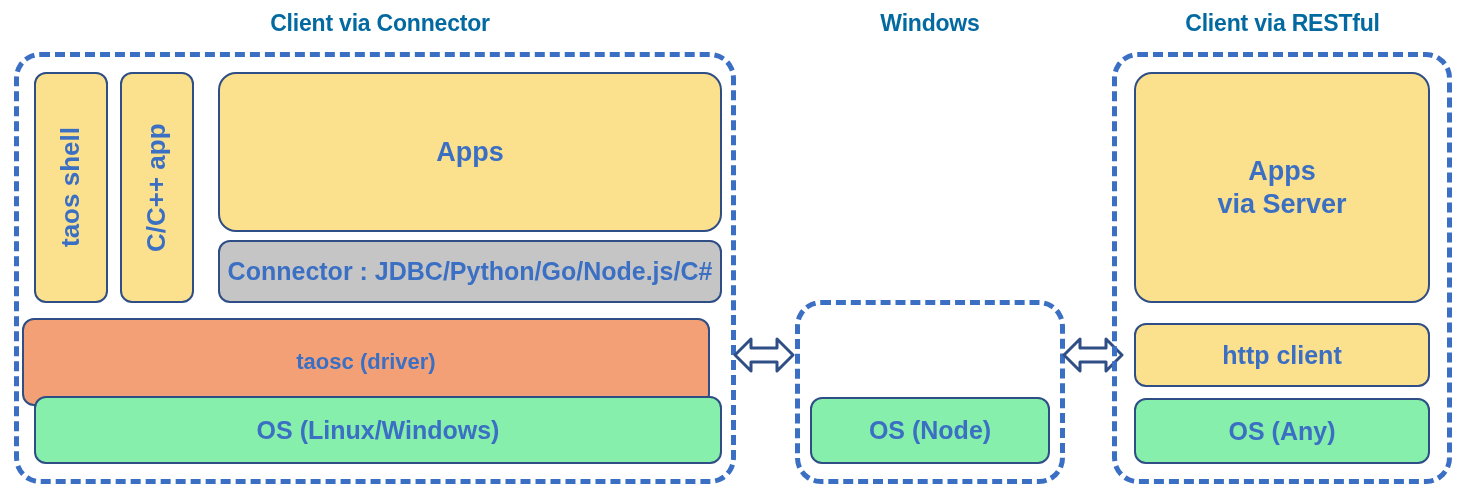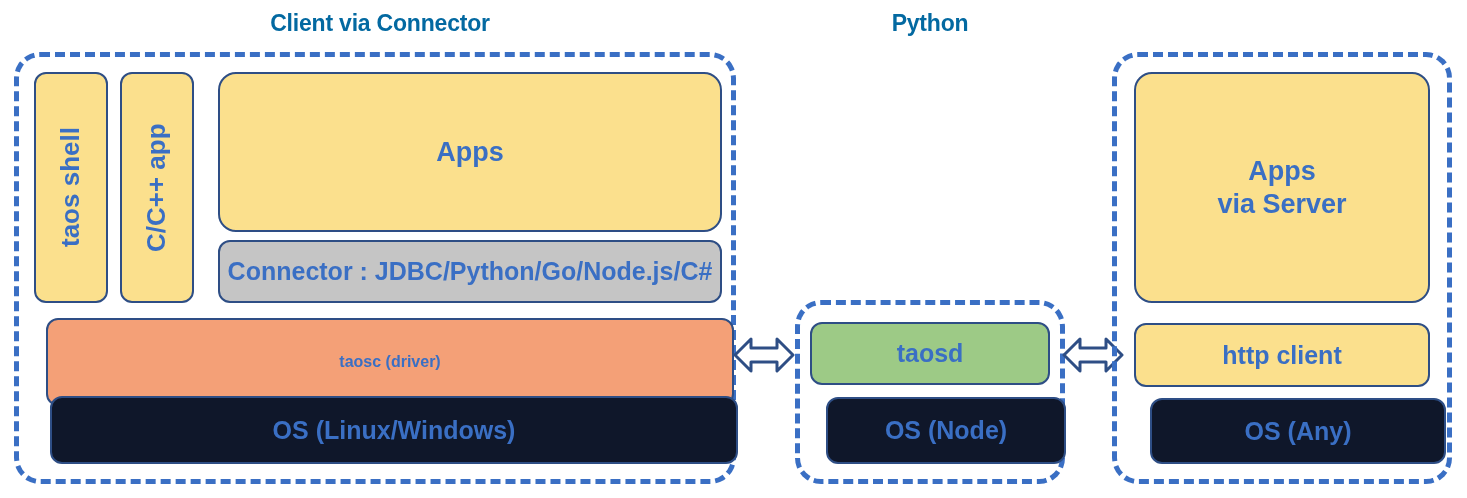--- a/index.html
+++ b/index.html
@@ -51,21 +51,21 @@
     justify-content: center;
     text-align: center;
     font-family: "Liberation Sans", sans-serif;
     font-weight: bold;
     color: #3A6FC4;
     line-height: 1.22;
     overflow: hidden;
   }
   .node.fill-yellow { background: #FBE08D; }
   .node.fill-orange { background: #F4A077; }
-  .node.fill-blue   { background: #0f172a; margin-left: 16px; }
+  .node.fill-blue   { background: #86efac; }
   .node.fill-green  { background: #9DCA86; }
   .node.fill-gray   { background: #C5C5C5; }
 
   .node.vertical {
     writing-mode: vertical-rl;
     transform: rotate(180deg);
   }
 
   
   .arrow {
@@ -73,46 +73,46 @@
   }
   .arrow svg { display: block; }
 </style>
 </head>
 <body>
 
 <div id="canvas">
 
   <div class="panel-title" style="left:190px; top:10px; width:380px;">Client via Connector</div>
 
-  <div class="panel-title" style="left:795px; top:10px; width:270px;">Python</div>
+  <div class="panel-title" style="left:795px; top:10px; width:270px;">Windows</div>
 
+  <div class="panel-title" style="left:1110px; top:10px; width:345px;">Client via RESTful</div>
 
   <div class="dashed-group" style="left:14px; top:52px; width:722px; height:432px;"></div>
 
   <div class="node fill-yellow vertical" style="left:34px; top:72px; width:74px; height:231px; font-size:26px;">taos shell</div>
 
   <div class="node fill-yellow vertical" style="left:120px; top:72px; width:74px; height:231px; font-size:26px;">C/C++ app</div>
 
   <div class="node fill-yellow" style="left:218px; top:72px; width:504px; height:160px; font-size:27px; border-radius:18px;">Apps</div>
 
   <div class="node fill-gray" style="left:218px; top:240px; width:504px; height:63px; font-size:25px;">Connector : JDBC/Python/Go/Node.js/C#</div>
 
-  <div class="node fill-orange" style="left:46px; top:318px; width:688px; height:88px; font-size:16px;">taosc (driver)</div>
+  <div class="node fill-orange" style="left:22px; top:318px; width:688px; height:88px; font-size:22px;">taosc (driver)</div>
 
   <div class="node fill-blue" style="left:34px; top:396px; width:688px; height:68px; font-size:25px;">OS (Linux/Windows)</div>
 
   <div class="arrow" style="left:733px; top:330px;">
     <svg width="62" height="50" viewBox="0 0 62 50">
       <polygon points="2,25 18,9 18,18 44,18 44,9 60,25 44,41 44,32 18,32 18,41" fill="#ffffff" stroke="#2E4E85" stroke-width="3" stroke-linejoin="round"></polygon>
     </svg>
   </div>
 
   <div class="dashed-group" style="left:795px; top:300px; width:270px; height:184px;"></div>
 
-  <div class="node fill-green" style="left:810px; top:322px; width:240px; height:63px; font-size:25px;">taosd</div>
 
   <div class="node fill-blue" style="left:810px; top:397px; width:240px; height:67px; font-size:25px;">OS (Node)</div>
 
   <div class="arrow" style="left:1062px; top:330px;">
     <svg width="62" height="50" viewBox="0 0 62 50">
       <polygon points="2,25 18,9 18,18 44,18 44,9 60,25 44,41 44,32 18,32 18,41" fill="#ffffff" stroke="#2E4E85" stroke-width="3" stroke-linejoin="round"></polygon>
     </svg>
   </div>
 
   <div class="dashed-group" style="left:1112px; top:52px; width:340px; height:432px;"></div>

